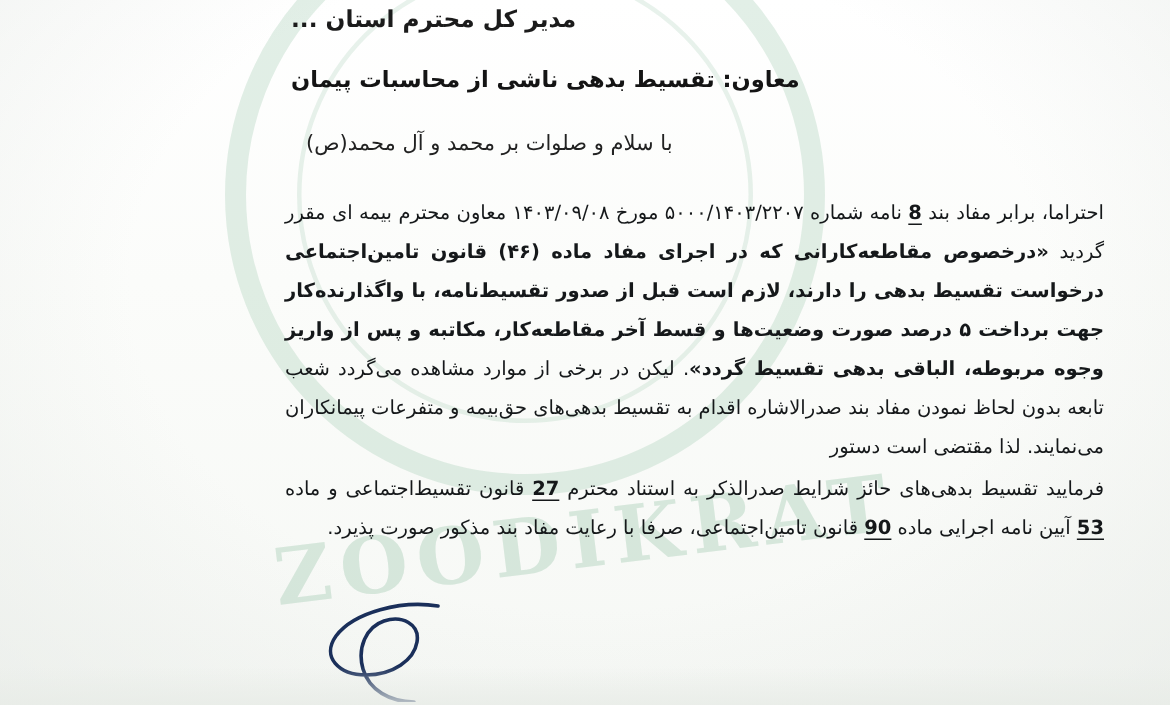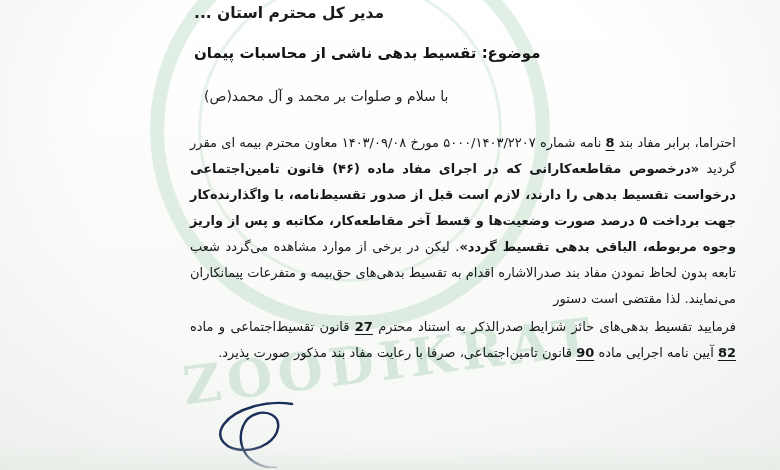--- a/index.html
+++ b/index.html
@@ -164,32 +164,32 @@
 
   <div id="paper-tint"></div>
   <div id="watermark-stamp"></div>
   <div id="watermark-text">ZOODIKRAT</div>
 
   <div id="content">
 
     <div class="addressee">مدیر کل محترم استان ...</div>
 
     <div class="subject-row">
-      <span>موضوع:</span>
+      <span>معاون:</span>
       <span>تقسیط بدهی ناشی از محاسبات پیمان</span>
     </div>
 
     <div class="salutation">با سلام و صلوات بر محمد و آل محمد(ص)</div>
 
     <div class="body-text">
       <p>
         <span>احتراما، برابر مفاد بند </span><span class="bold em-underline">8</span><span> نامه شماره ۵۰۰۰/۱۴۰۳/۲۲۰۷ مورخ ۱۴۰۳/۰۹/۰۸ معاون محترم بیمه ای مقرر گردید </span><span class="quoted">«درخصوص مقاطعه‌کارانی که در اجرای مفاد ماده (۴۶) قانون تامین‌اجتماعی درخواست تقسیط بدهی را دارند، لازم است قبل از صدور تقسیط‌نامه، با واگذارنده‌کار جهت برداخت ۵ درصد صورت وضعیت‌ها و قسط آخر مقاطعه‌کار، مکاتبه و پس از واریز وجوه مربوطه، الباقی بدهی تقسیط گردد»</span><span>. لیکن در برخی از موارد مشاهده می‌گردد شعب تابعه بدون لحاظ نمودن مفاد بند صدرالاشاره اقدام به تقسیط بدهی‌های حق‌بیمه و متفرعات پیمانکاران می‌نمایند. لذا مقتضی است دستور</span>
       </p>
       <p class="para-2">
-        <span>فرمایید تقسیط بدهی‌های حائز شرایط صدرالذکر به استناد محترم </span><span class="bold em-underline">27</span><span> قانون تقسیط‌اجتماعی و ماده </span><span class="bold em-underline">82</span><span> آیین نامه اجرایی ماده </span><span class="bold em-underline">90</span><span> قانون تامین‌اجتماعی، صرفا با رعایت مفاد بند مذکور صورت پذیرد.</span>
+        <span>فرمایید تقسیط بدهی‌های حائز شرایط صدرالذکر به استناد محترم </span><span class="bold em-underline">27</span><span> قانون تقسیط‌اجتماعی و ماده </span><span class="bold em-underline">53</span><span> آیین نامه اجرایی ماده </span><span class="bold em-underline">90</span><span> قانون تامین‌اجتماعی، صرفا با رعایت مفاد بند مذکور صورت پذیرد.</span>
       </p>
     </div>
 
   </div>
 
   <svg id="signature" viewBox="0 0 150 70">
     <path d="M112 6 C 88 2, 56 10, 44 26 C 34 40, 46 52, 64 52 C 82 52, 96 42, 98 30 C 100 18, 88 12, 76 16 C 64 20, 58 34, 62 48 C 66 62, 80 70, 96 70" fill="none" stroke="#1a2f5a" stroke-width="2.4" stroke-linecap="round"></path>
   </svg>
 
   <div id="bottom-edge"></div>

